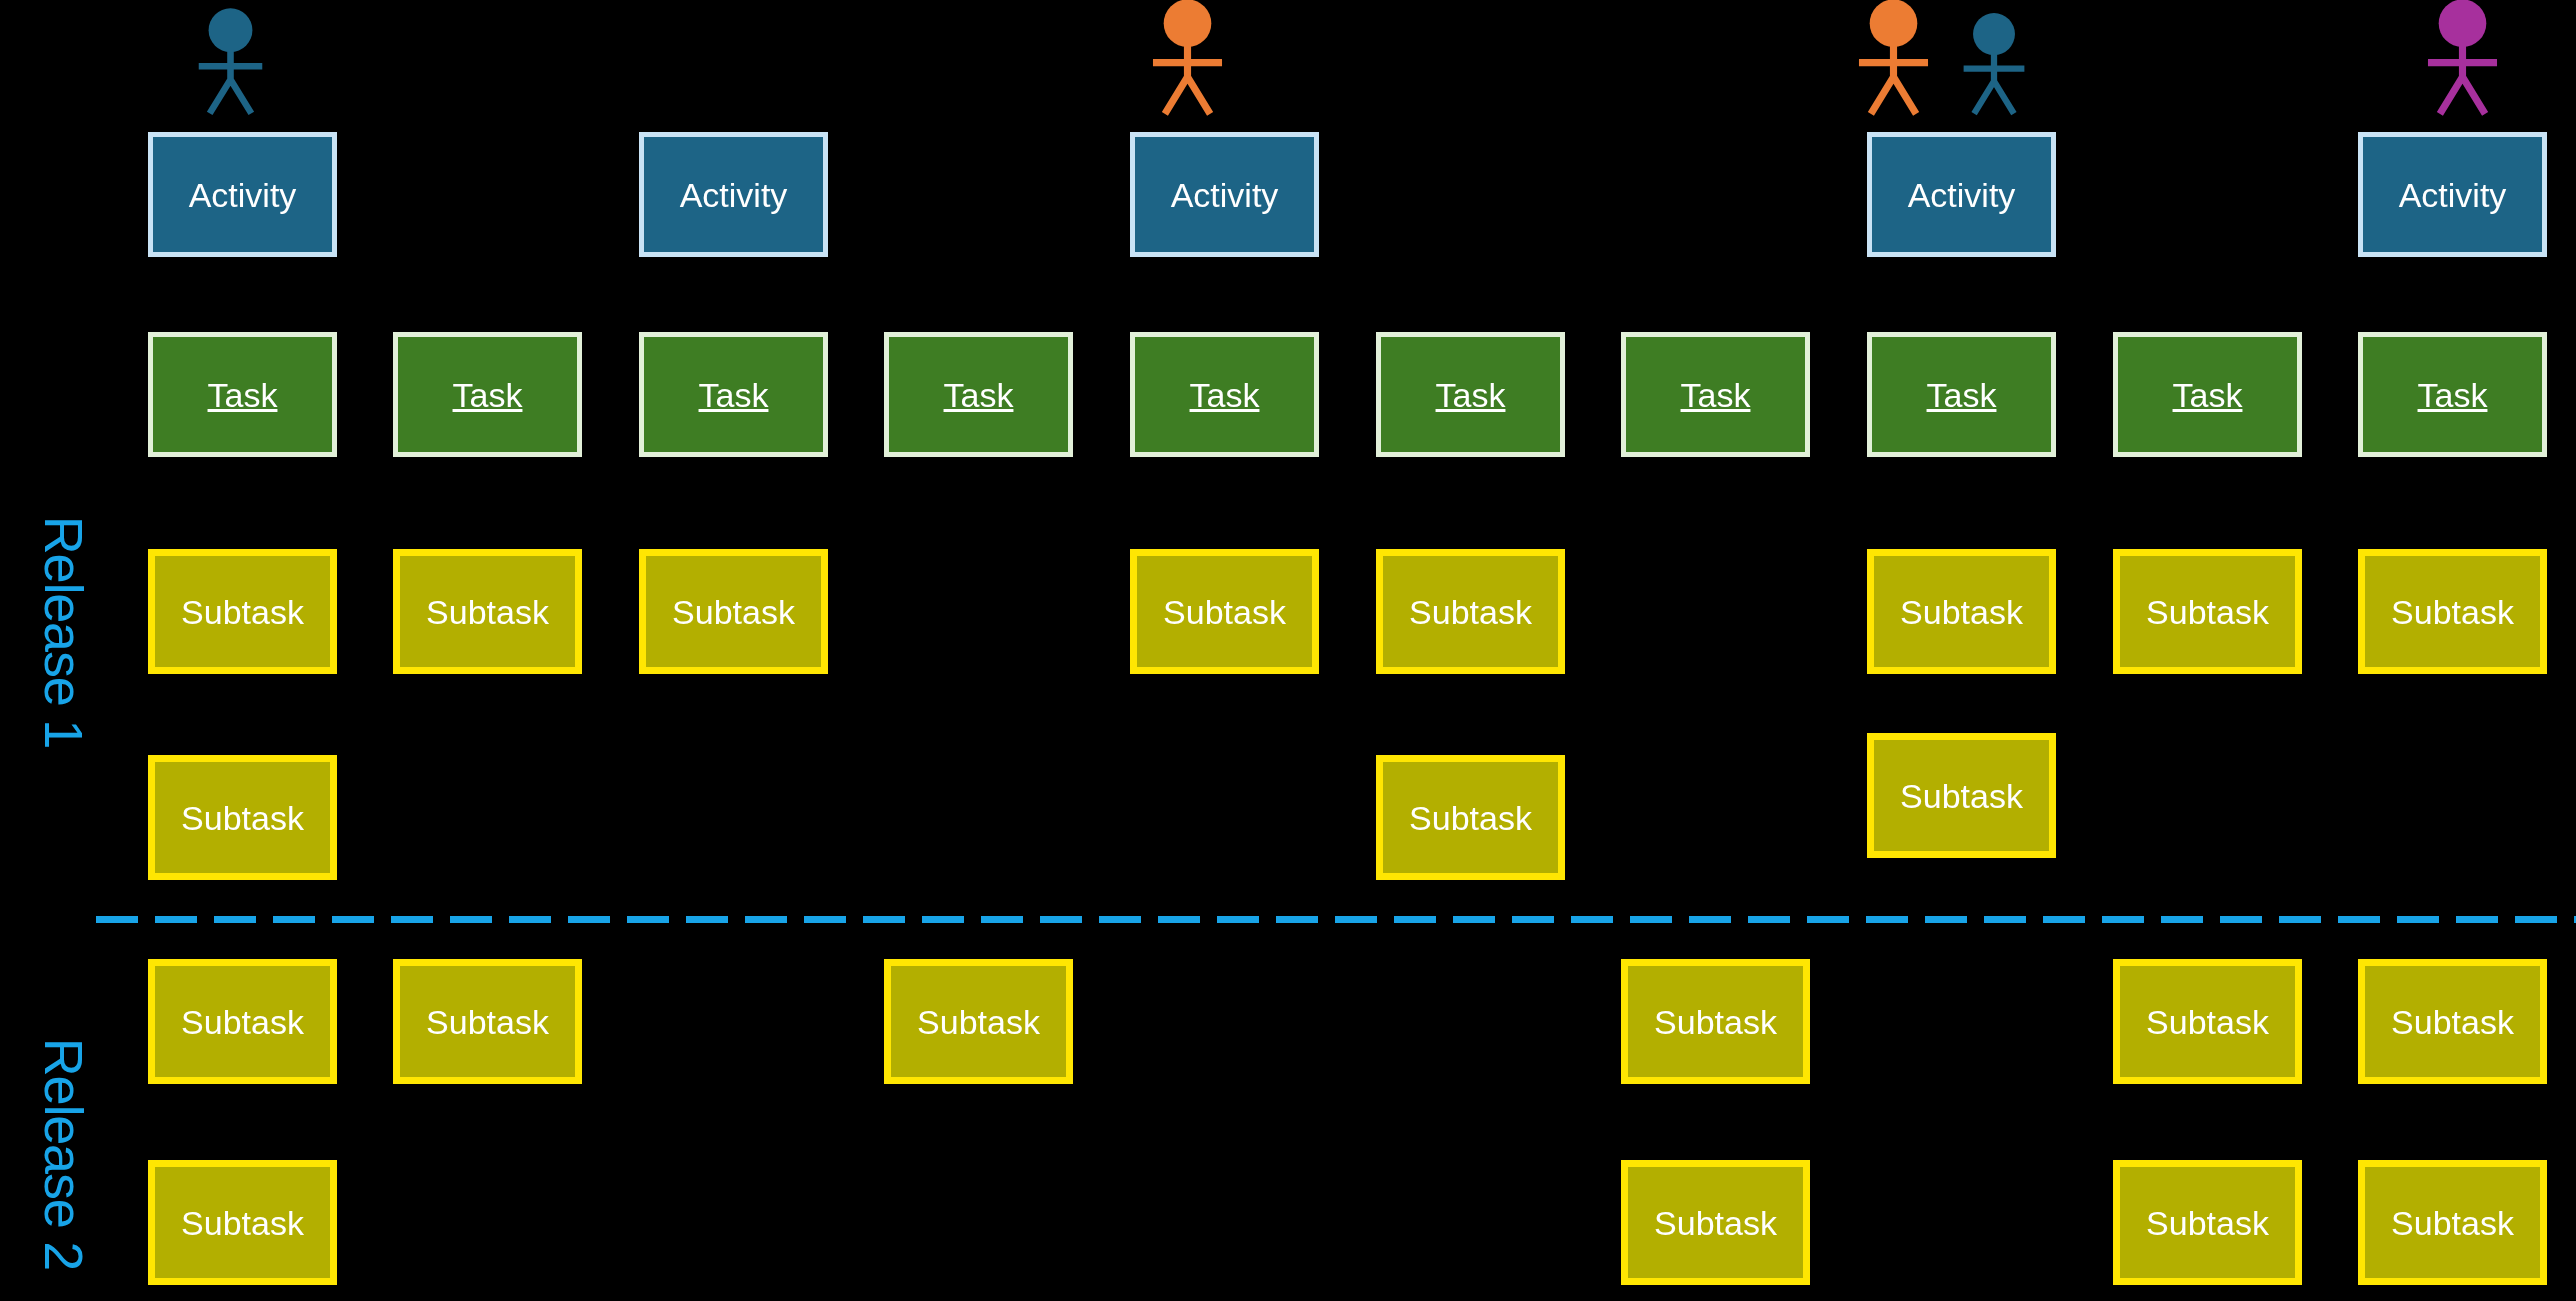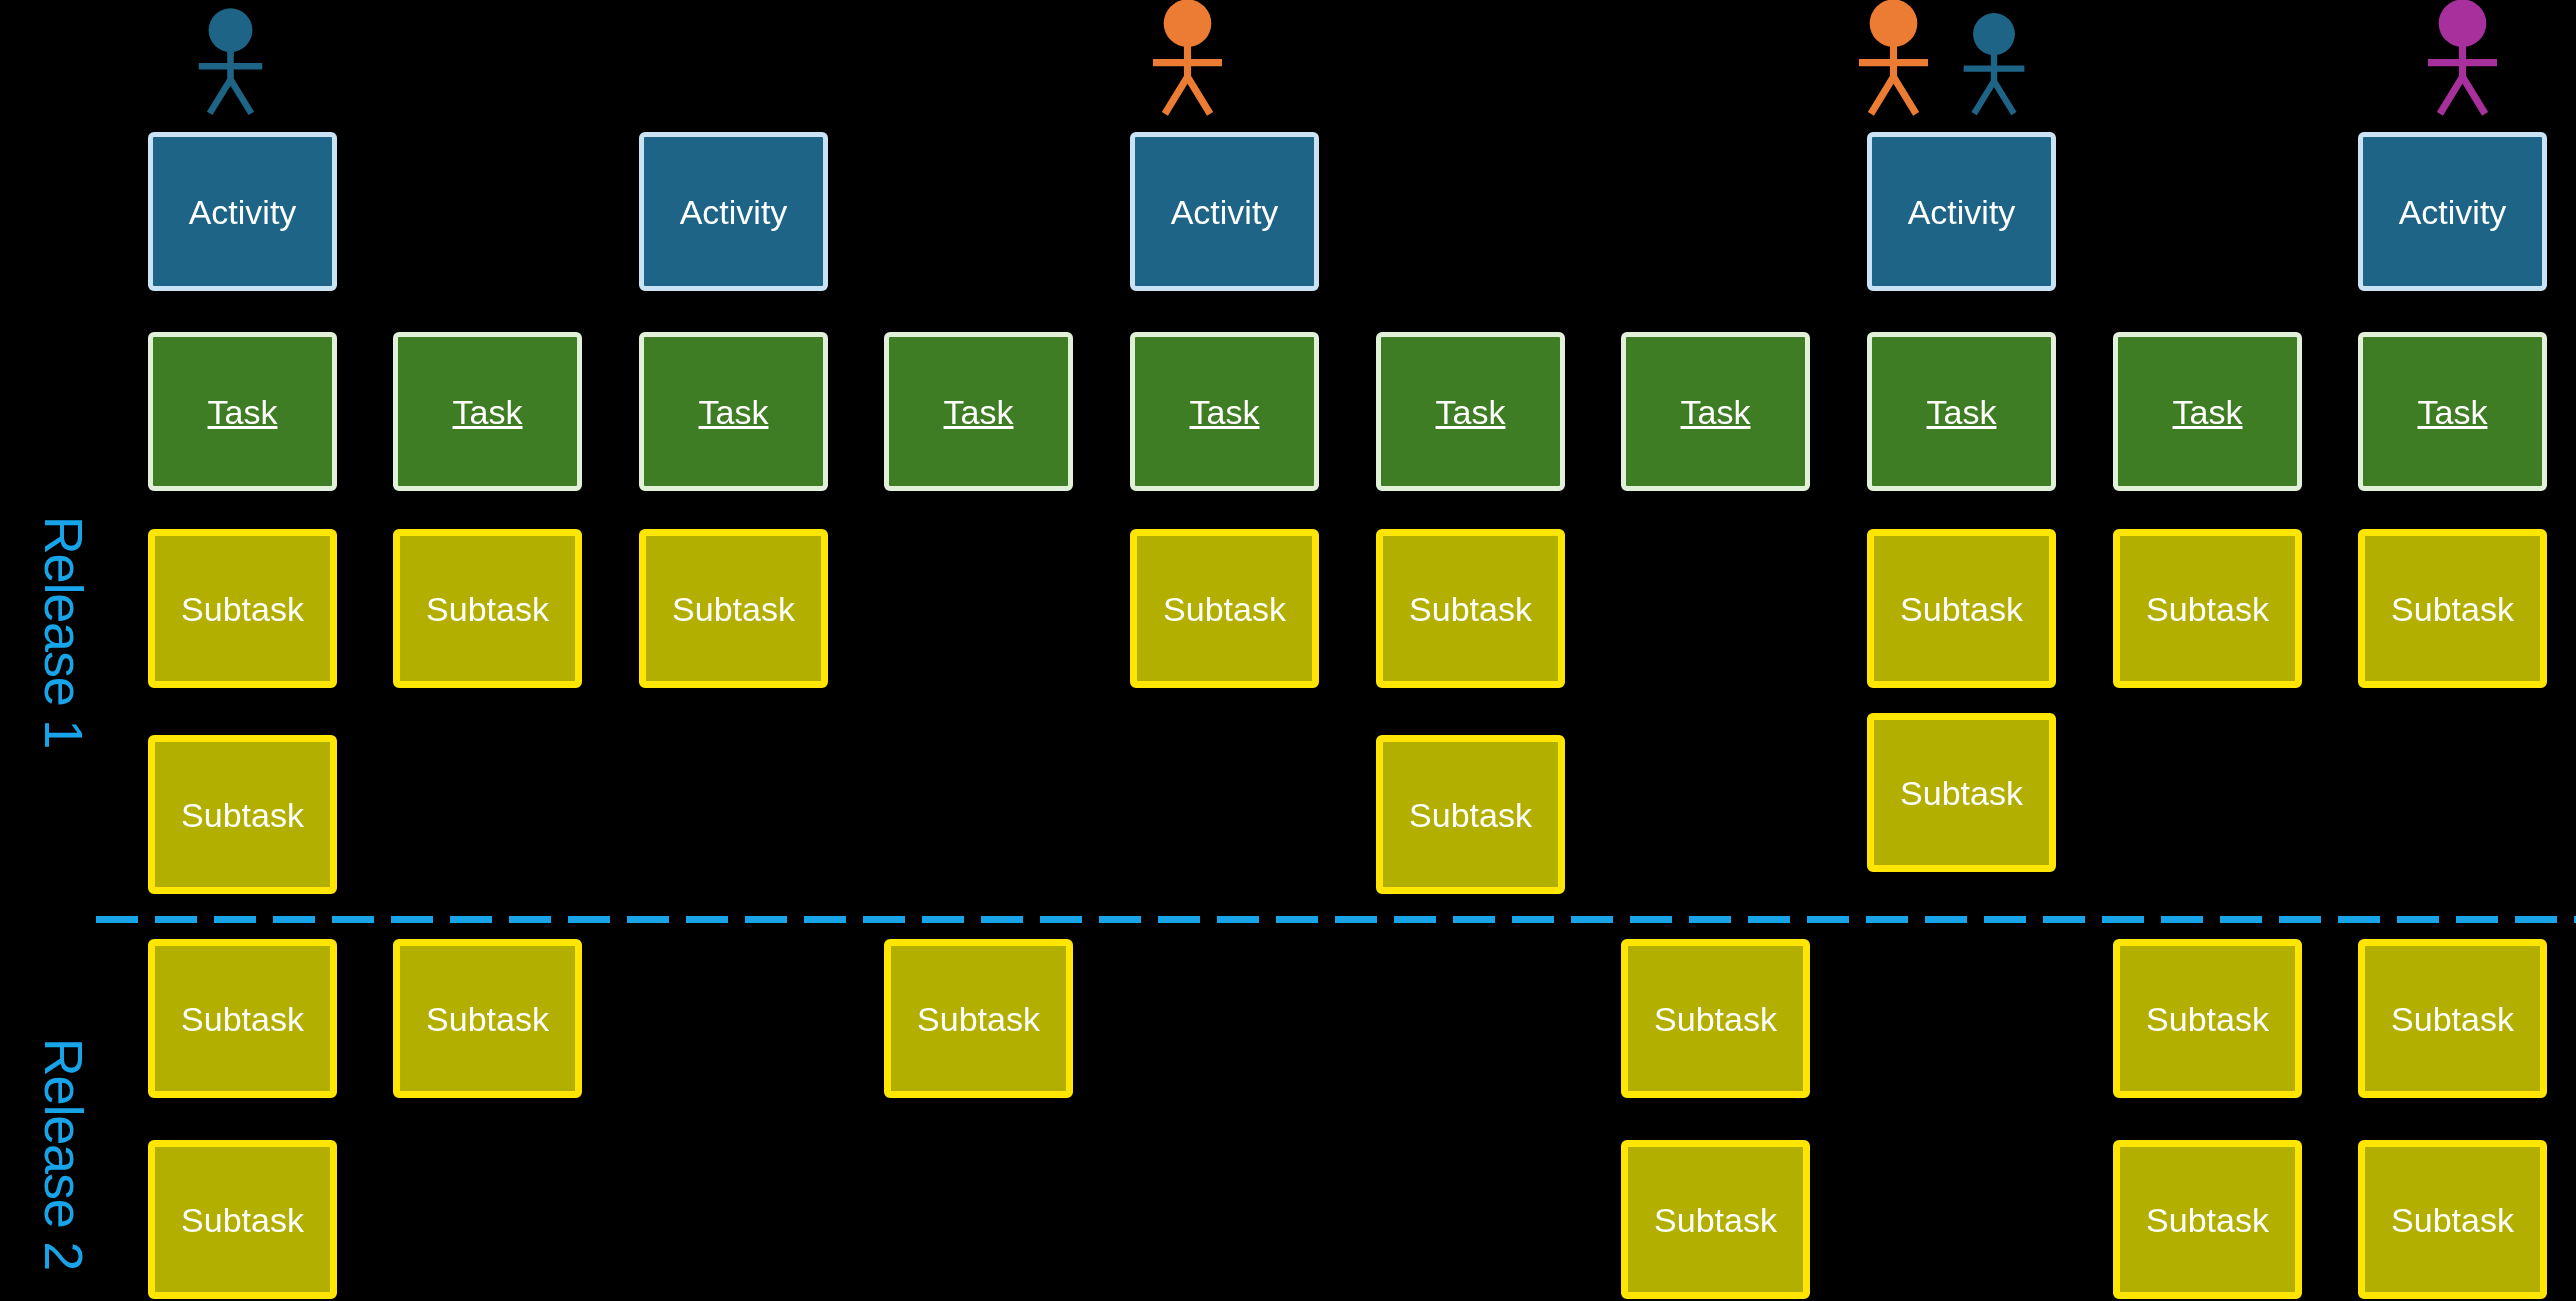--- a/index.html
+++ b/index.html
@@ -9,32 +9,31 @@
     overflow: hidden;
   }
   #stage {
     position: relative;
     width: 2576px; height: 1301px;
     background: var(--bg, #000);
     font-family: "Liberation Sans", sans-serif;
   }
   .card {
     position: absolute;
-    width: 189px; height: 159px;
+    width: 189px; height: 125px;
     box-sizing: border-box;
     display: flex; align-items: center; justify-content: center;
     color: var(--card-text, #ffffff);
     font-size: 34px;
     line-height: 1;
     white-space: nowrap;
-    border-radius: 6px;
   }
   .card.activity { background: var(--activity-fill); border: 5.4px solid var(--activity-border); }
   .card.task     { background: var(--task-fill);     border: 5.4px solid var(--task-border); text-decoration: underline; }
-  .card.subtask  { background: var(--subtask-fill);  border: 7.8px solid var(--subtask-border); }
+  .card.subtask  { background: var(--subtask-fill);  border: 7.8px solid var(--subtask-border); margin-top: 20px; }
   .release-label {
     position: absolute;
     color: var(--release-text);
     font-size: 54px;
     letter-spacing: -1.2px;
     white-space: nowrap;
     transform: translate(-50%, -50%) rotate(90deg);
   }
   #divider {
     position: absolute;

